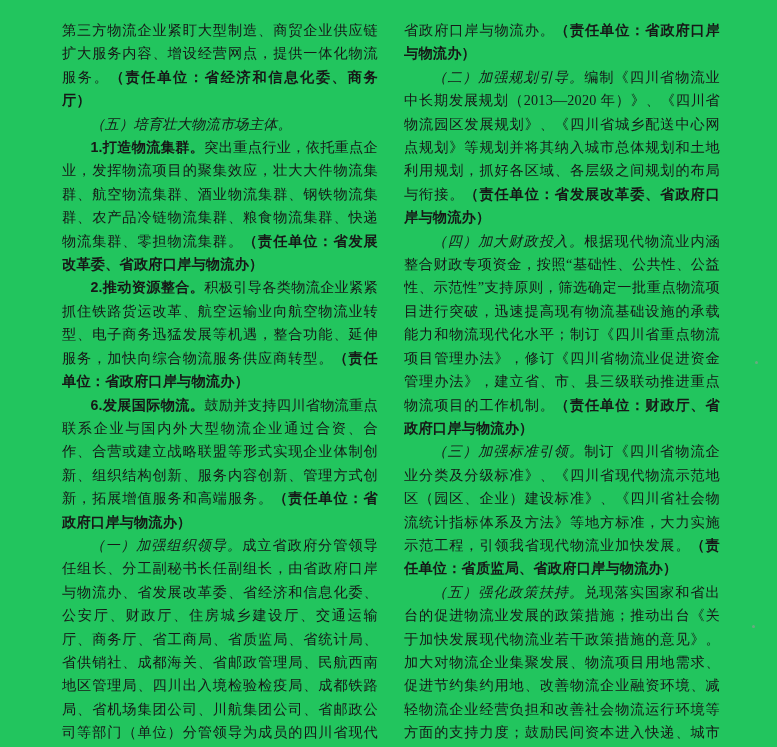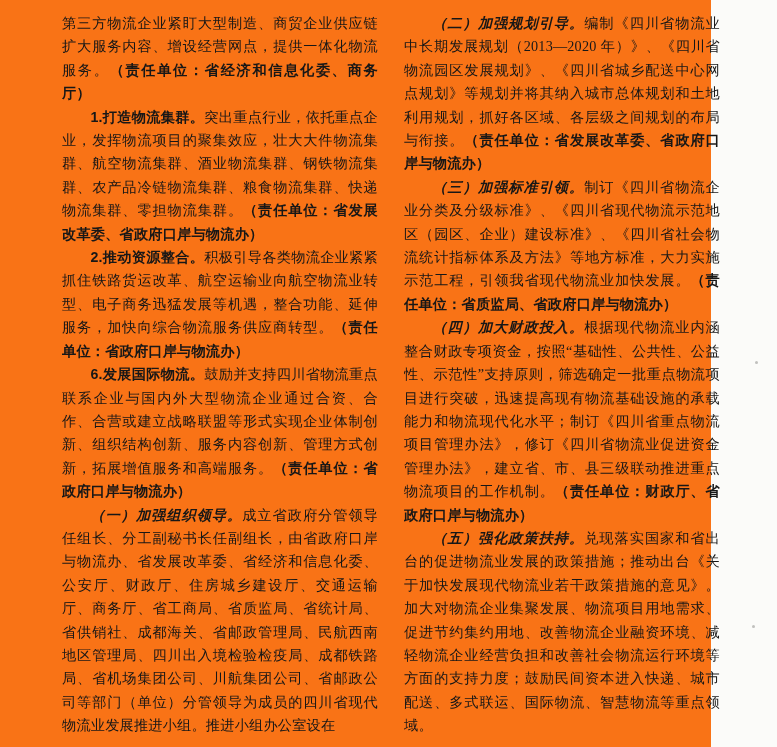--- a/index.html
+++ b/index.html
@@ -5,26 +5,26 @@
   html, body {
     margin: 0;
     padding: 0;
     width: 777px;
     height: 747px;
     overflow: hidden;
     background: #fbfbf9;
   }
   .page {
     box-sizing: border-box;
-    width: 711px;
+    width: 777px;
     height: 747px;
-    padding: 12px 58px 6px 62px;
+    padding: 19px 58px 6px 62px;
     display: flex;
     gap: 26px;
-    background: #f97316;
+    background: #22c55e;
     font-family: "Liberation Serif", "DejaVu Serif", serif;
     color: #171717;
   }
   .col {
     width: 316px;
     flex: 0 0 316px;
     overflow: hidden;
   }
   p.para {
     margin: 0;
@@ -41,44 +41,46 @@
     font-family: "Liberation Serif", "DejaVu Serif", serif;
     font-weight: 400;
   }
   .seg-hei {
     font-family: "Liberation Sans", "DejaVu Sans", sans-serif;
     font-weight: 700;
   }
   .seg-kai {
     font-family: "Liberation Serif", "DejaVu Serif", serif;
     font-style: italic;
-    font-weight: 700;
+    font-weight: 400;
   }
   
   .speck {
     position: absolute;
     background: #9a9a96;
     border-radius: 50%;
     width: 3px;
     height: 3px;
     opacity: 0.6;
   }
 </style>
 </head>
 <body>
 
 <div class="page">
   <div class="col">
       <p class="para"><span class="seg-normal">第三方物流企业紧盯大型制造、商贸企业供应链扩大服务内容、增设经营网点，提供一体化物流服务。</span><span class="seg-hei">（责任单位：省经济和信息化委、商务厅）</span></p>
+      <p class="para indent"><span class="seg-kai">（五）培育壮大物流市场主体。</span></p>
       <p class="para indent"><span class="seg-hei">1.打造物流集群。</span><span class="seg-normal">突出重点行业，依托重点企业，发挥物流项目的聚集效应，壮大大件物流集群、航空物流集群、酒业物流集群、钢铁物流集群、农产品冷链物流集群、粮食物流集群、快递物流集群、零担物流集群。</span><span class="seg-hei">（责任单位：省发展改革委、省政府口岸与物流办）</span></p>
       <p class="para indent"><span class="seg-hei">2.推动资源整合。</span><span class="seg-normal">积极引导各类物流企业紧紧抓住铁路货运改革、航空运输业向航空物流业转型、电子商务迅猛发展等机遇，整合功能、延伸服务，加快向综合物流服务供应商转型。</span><span class="seg-hei">（责任单位：省政府口岸与物流办）</span></p>
       <p class="para indent"><span class="seg-hei">6.发展国际物流。</span><span class="seg-normal">鼓励并支持四川省物流重点联系企业与国内外大型物流企业通过合资、合作、合营或建立战略联盟等形式实现企业体制创新、组织结构创新、服务内容创新、管理方式创新，拓展增值服务和高端服务。</span><span class="seg-hei">（责任单位：省政府口岸与物流办）</span></p>
       <p class="para indent"><span class="seg-kai">（一）加强组织领导。</span><span class="seg-normal">成立省政府分管领导任组长、分工副秘书长任副组长，由省政府口岸与物流办、省发展改革委、省经济和信息化委、公安厅、财政厅、住房城乡建设厅、交通运输厅、商务厅、省工商局、省质监局、省统计局、省供销社、成都海关、省邮政管理局、民航西南地区管理局、四川出入境检验检疫局、成都铁路局、省机场集团公司、川航集团公司、省邮政公司等部门（单位）分管领导为成员的四川省现代物流业发展推进小组。推进小组办公室设在</span></p>
     </div>
   <div class="col">
+      <p class="para"><span class="seg-normal">省政府口岸与物流办。</span><span class="seg-hei">（责任单位：省政府口岸与物流办）</span></p>
       <p class="para indent"><span class="seg-kai">（二）加强规划引导。</span><span class="seg-normal">编制《四川省物流业中长期发展规划（2013—2020 年）》、《四川省物流园区发展规划》、《四川省城乡配送中心网点规划》等规划并将其纳入城市总体规划和土地利用规划，抓好各区域、各层级之间规划的布局与衔接。</span><span class="seg-hei">（责任单位：省发展改革委、省政府口岸与物流办）</span></p>
+      <p class="para indent"><span class="seg-kai">（四）加大财政投入。</span><span class="seg-normal">根据现代物流业内涵整合财政专项资金，按照“基础性、公共性、公益性、示范性”支持原则，筛选确定一批重点物流项目进行突破，迅速提高现有物流基础设施的承载能力和物流现代化水平；制订《四川省重点物流项目管理办法》，修订《四川省物流业促进资金管理办法》，建立省、市、县三级联动推进重点物流项目的工作机制。</span><span class="seg-hei">（责任单位：财政厅、省政府口岸与物流办）</span></p>
       <p class="para indent"><span class="seg-kai">（三）加强标准引领。</span><span class="seg-normal">制订《四川省物流企业分类及分级标准》、《四川省现代物流示范地区（园区、企业）建设标准》、《四川省社会物流统计指标体系及方法》等地方标准，大力实施示范工程，引领我省现代物流业加快发展。</span><span class="seg-hei">（责任单位：省质监局、省政府口岸与物流办）</span></p>
-      <p class="para indent"><span class="seg-kai">（四）加大财政投入。</span><span class="seg-normal">根据现代物流业内涵整合财政专项资金，按照“基础性、公共性、公益性、示范性”支持原则，筛选确定一批重点物流项目进行突破，迅速提高现有物流基础设施的承载能力和物流现代化水平；制订《四川省重点物流项目管理办法》，修订《四川省物流业促进资金管理办法》，建立省、市、县三级联动推进重点物流项目的工作机制。</span><span class="seg-hei">（责任单位：财政厅、省政府口岸与物流办）</span></p>
       <p class="para indent"><span class="seg-kai">（五）强化政策扶持。</span><span class="seg-normal">兑现落实国家和省出台的促进物流业发展的政策措施；推动出台《关于加快发展现代物流业若干政策措施的意见》。加大对物流企业集聚发展、物流项目用地需求、促进节约集约用地、改善物流企业融资环境、减轻物流企业经营负担和改善社会物流运行环境等方面的支持力度；鼓励民间资本进入快递、城市配送、多式联运、国际物流、智慧物流等重点领域。</span></p>
     </div>
 </div>
 <div class="speck" style="left:755px; top:361px;"></div>
 <div class="speck" style="left:752px; top:625px;"></div>
 
 </body></html>

